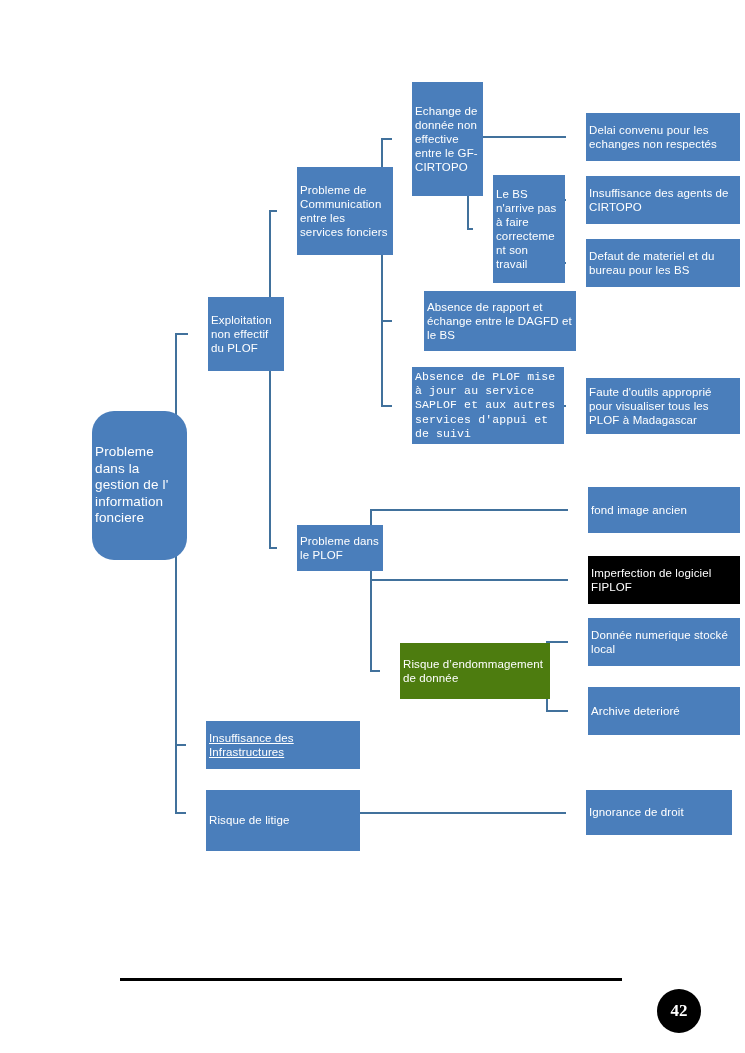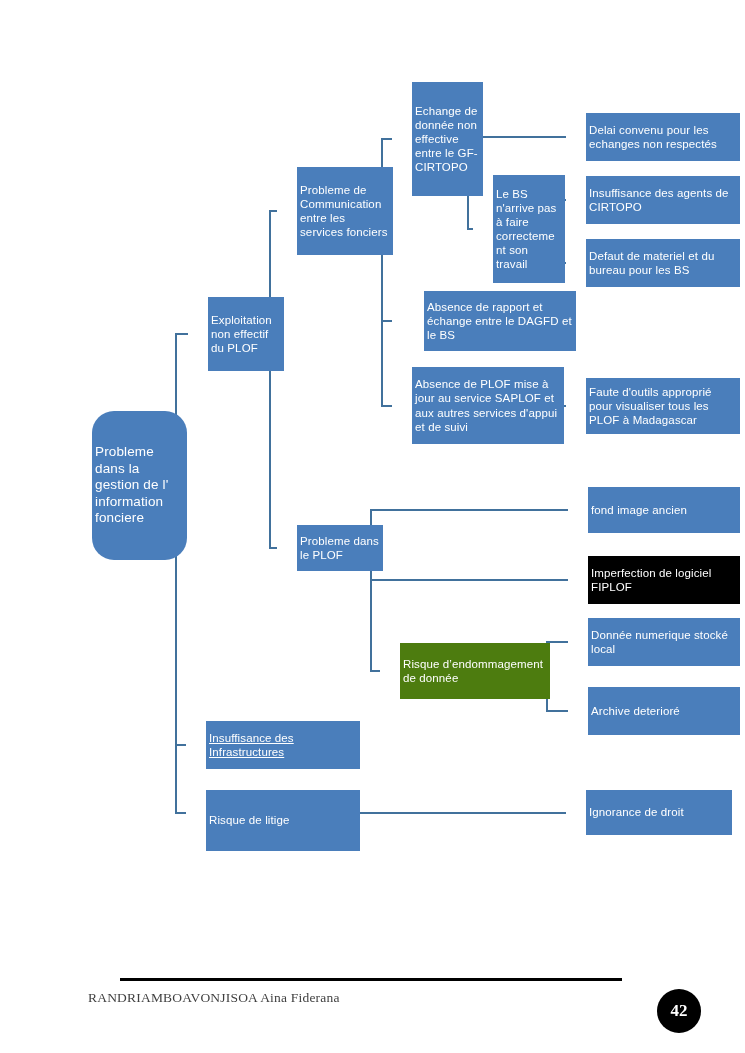--- a/index.html
+++ b/index.html
@@ -163,21 +163,21 @@
         </div>
         <div class="node" style="left: 277px; top: 525px; width: 86px; height: 46px; font-size: 11.5px; background: rgb(74, 126, 187);">
           <span>Probleme dans le PLOF</span>
         </div>
         <div class="node" style="left: 392px; top: 82px; width: 71px; height: 114px; font-size: 11.5px; background: rgb(74, 126, 187);">
           <span>Echange de donnée non effective entre le GF-CIRTOPO</span>
         </div>
         <div class="node" style="left: 404px; top: 291px; width: 152px; height: 60px; font-size: 11.5px; background: rgb(74, 126, 187);">
           <span>Absence de rapport et échange entre le DAGFD et le BS</span>
         </div>
-        <div class="node" style="left: 392px; top: 367px; width: 152px; height: 77px; font-size: 11.5px; background: rgb(74, 126, 187);">
+        <div class="node" style="left: 392px; top: 367px; width: 152px; height: 77px; font-size: 11.5px; background: rgb(74, 126, 187); font-family: Liberation Mono, monospace;">
           <span>Absence de PLOF mise à jour au service SAPLOF et aux autres services d'appui et de suivi</span>
         </div>
         <div class="node" style="left: 380px; top: 643px; width: 150px; height: 56px; font-size: 11.5px; background: #4d7c0f;">
           <span>Risque d’endommagement de donnée</span>
         </div>
         <div class="node" style="left: 473px; top: 175px; width: 72px; height: 108px; font-size: 11.5px; background: rgb(74, 126, 187);">
           <span>Le BS n'arrive pas à faire correcteme nt son travail</span>
         </div>
         <div class="node" style="left: 566px; top: 113px; width: 154px; height: 48px; font-size: 11.5px; background: rgb(74, 126, 187);">
           <span>Delai convenu pour les echanges non respectés</span>
@@ -205,17 +205,16 @@
         </div>
         <div class="node" style="left: 566px; top: 790px; width: 146px; height: 45px; font-size: 11.5px; background: rgb(74, 126, 187);">
           <span>Ignorance de droit</span>
         </div>
       </div>
   </div>
 
 
   <div id="footer-rule"></div>
 
-  <div id="footer-author">RANDRIAMBOAVONJISOA Aina Fiderana</div>
 
   <div id="page-badge">42</div>
 
 </div>
 
 </body></html>

